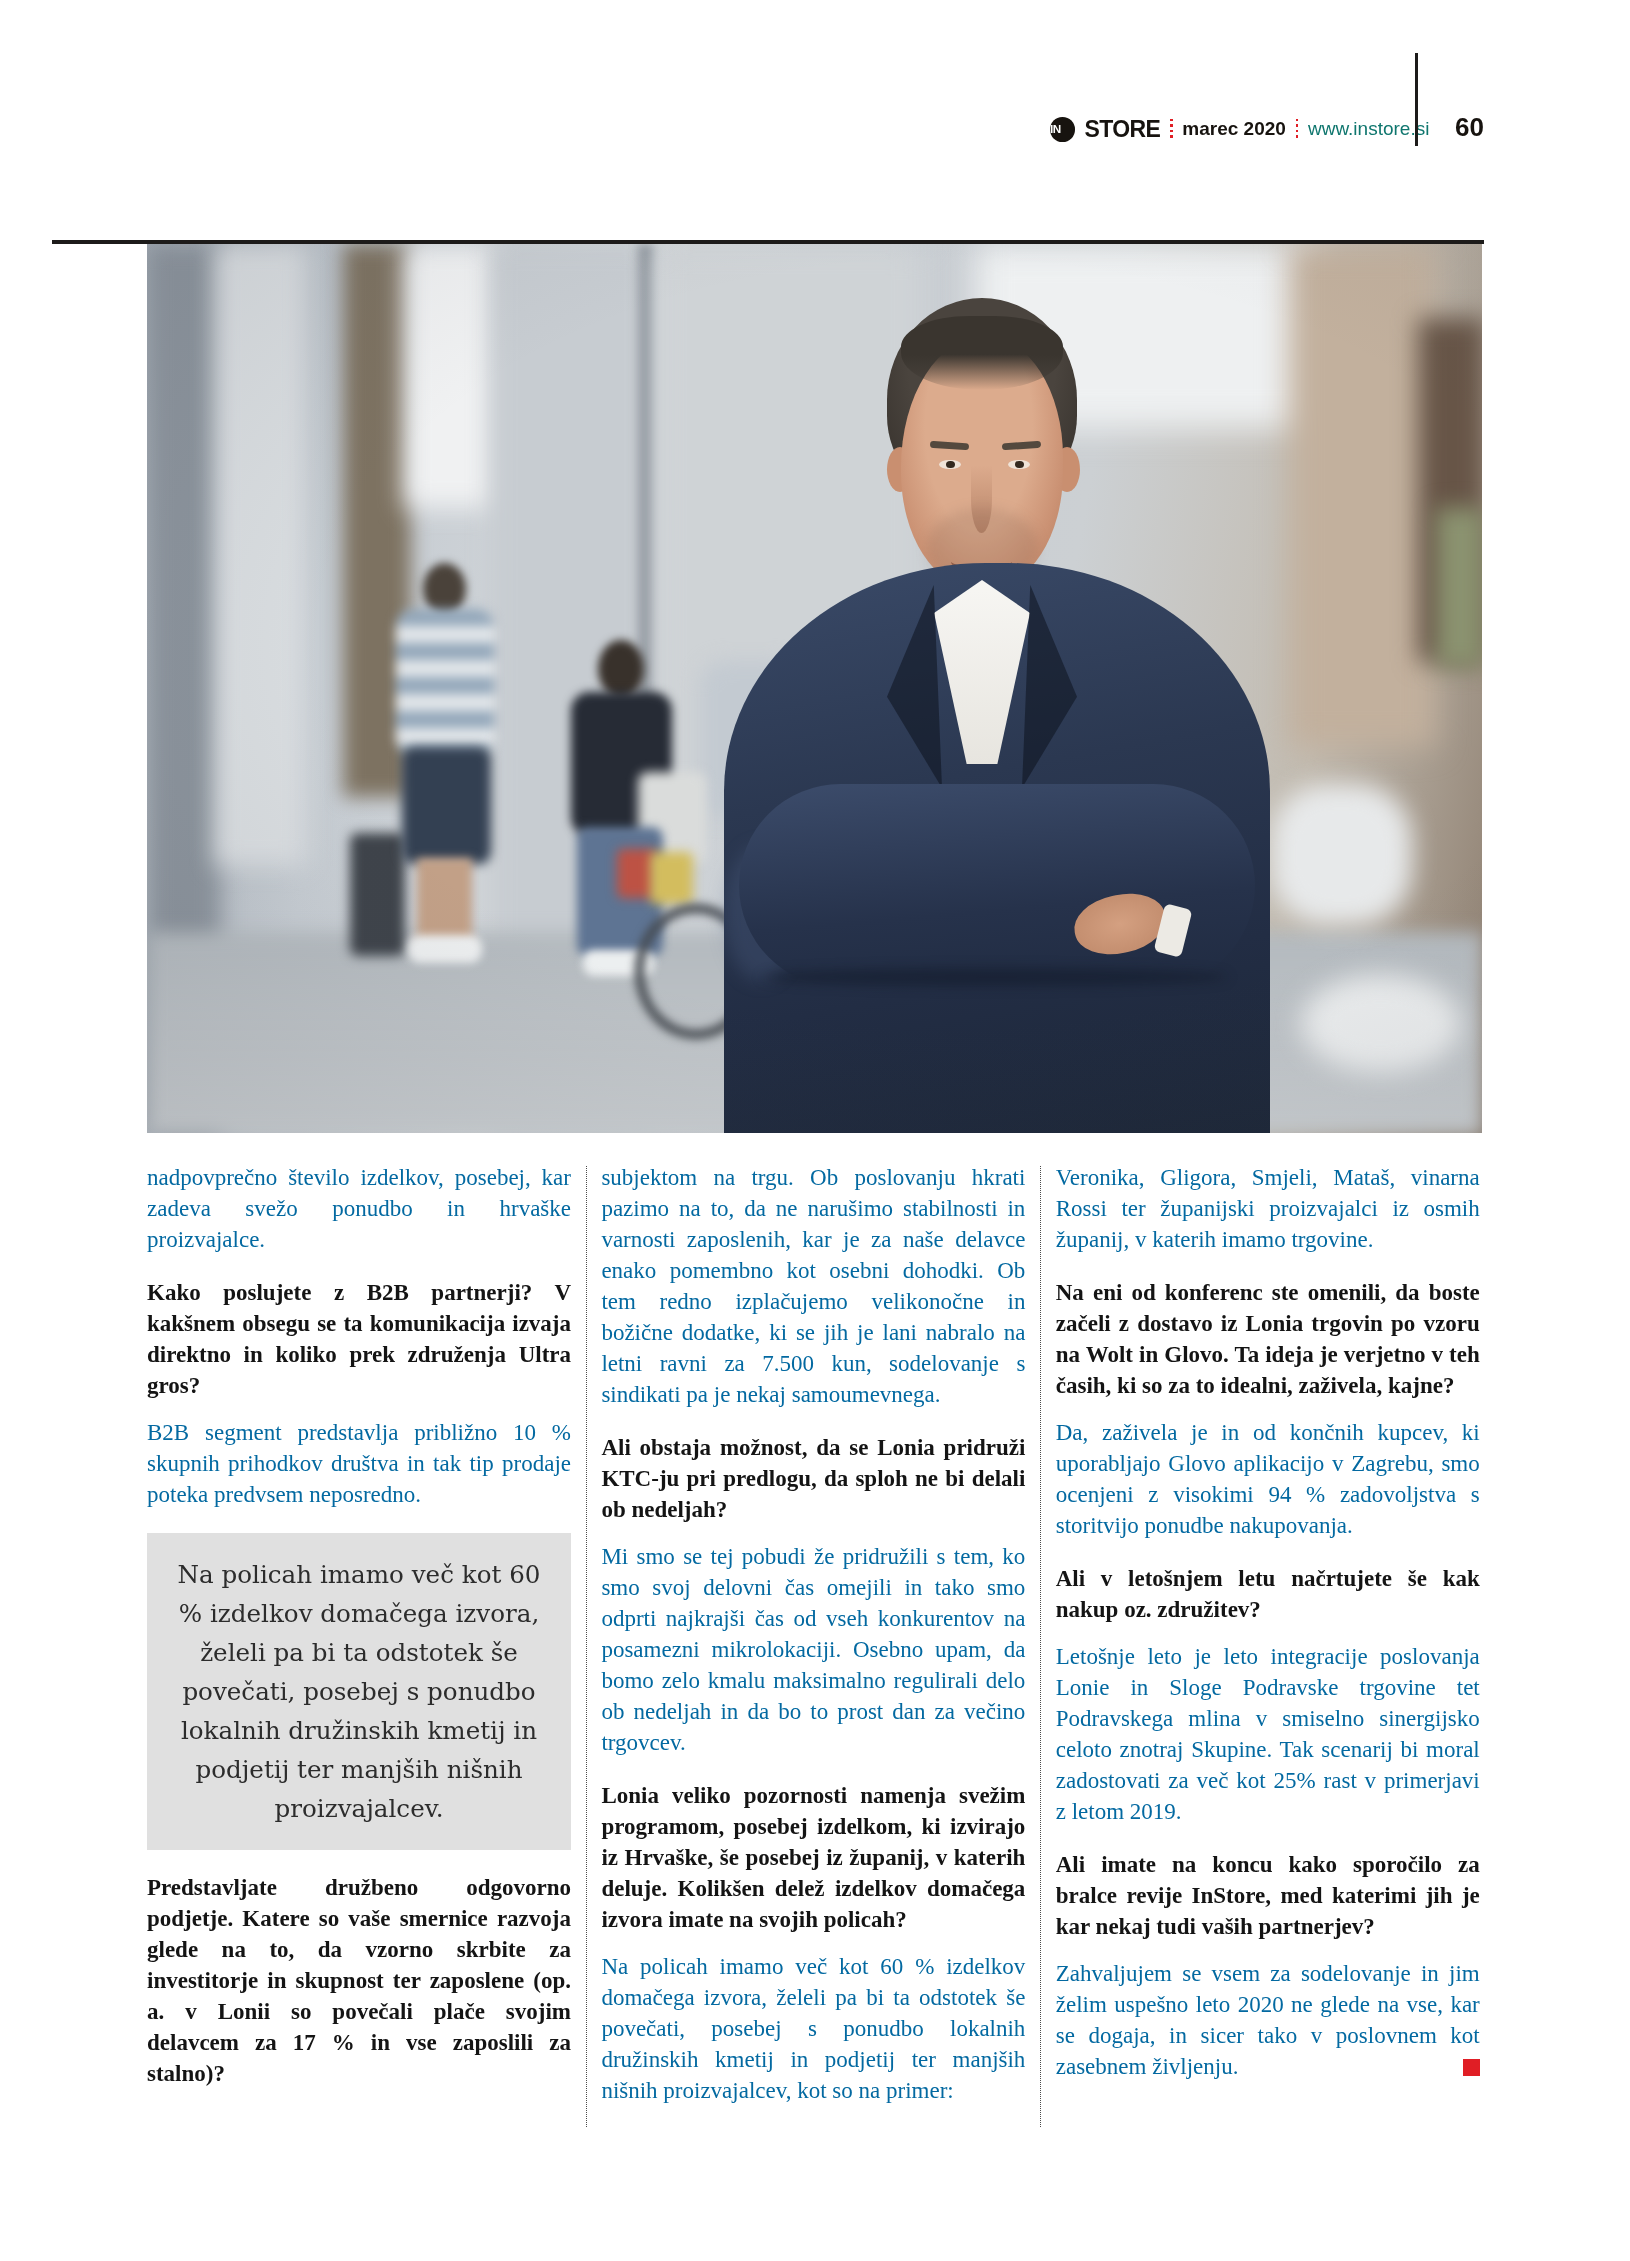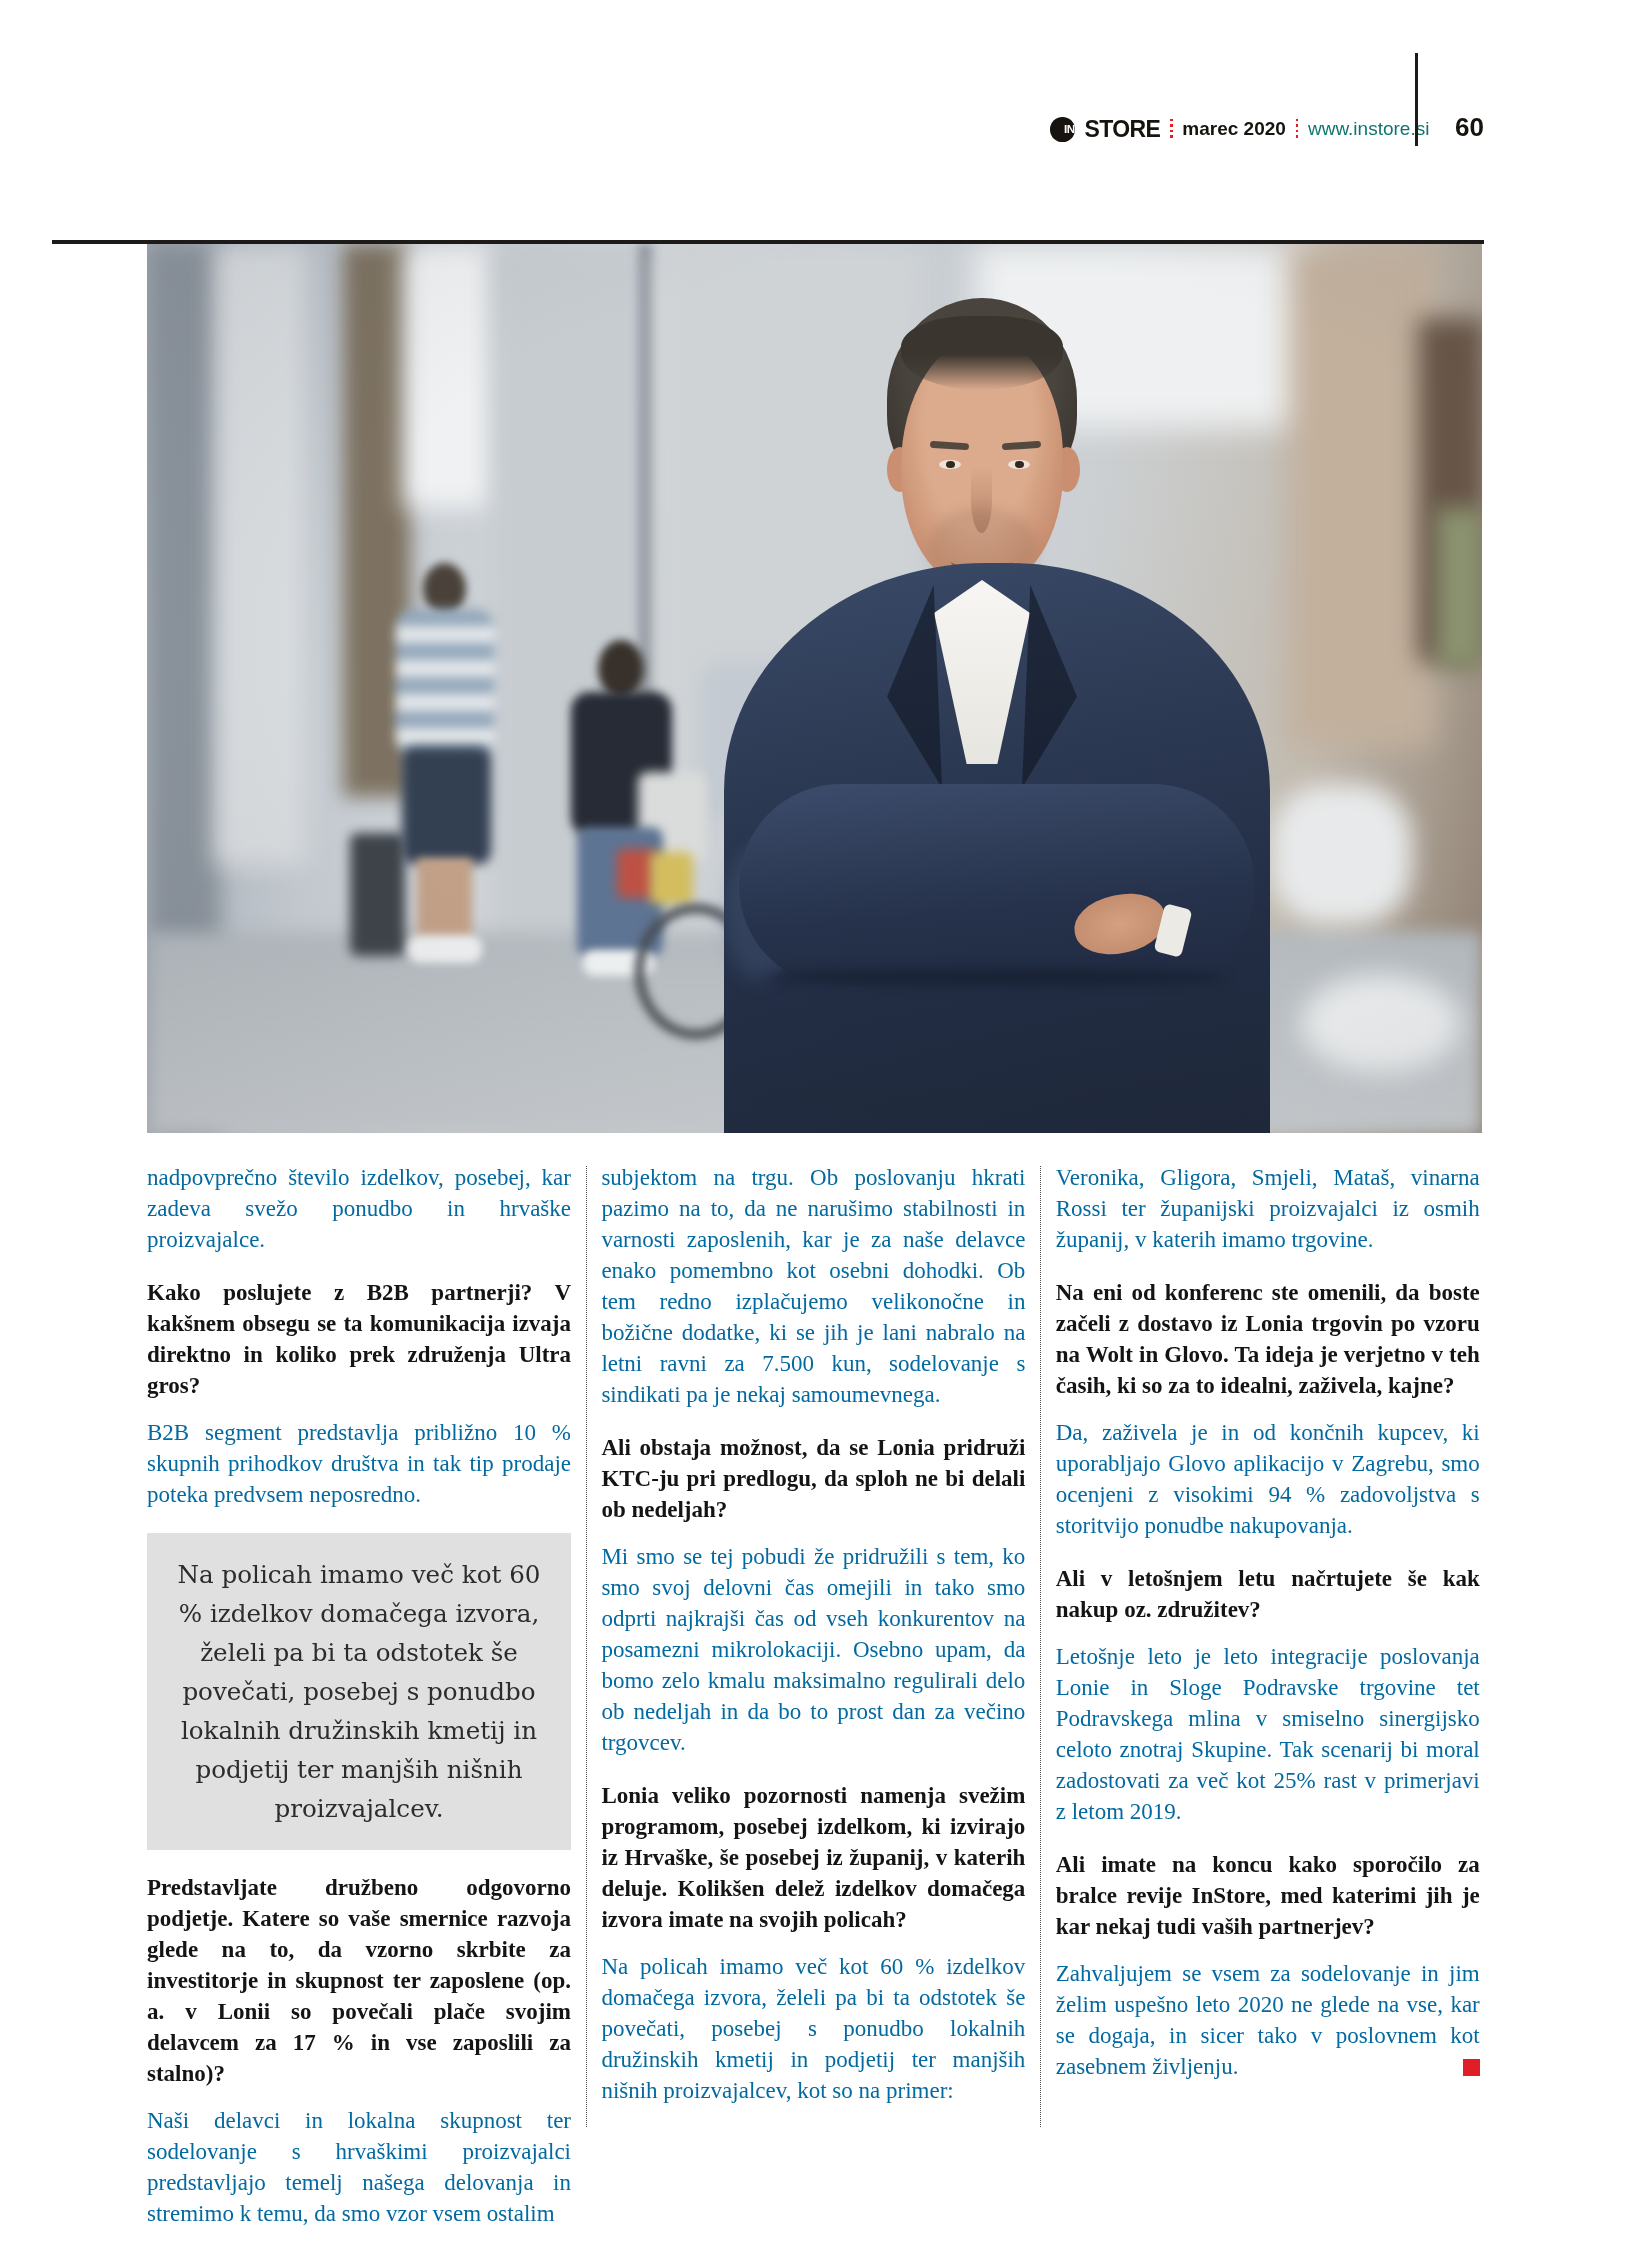--- a/index.html
+++ b/index.html
@@ -2,21 +2,21 @@
 <html style="--accent: #e01e25; --pq-bg: #e0e0e0; --rule: #1d1b1a;font-size:9.8px"><head>
 <meta charset="utf-8">
 <style>
   html,body{margin:0;padding:0;background:#ffffff;}
   .page{position:relative;width:1630px;height:2261px;background:#ffffff;overflow:hidden;
         font-family:"Liberation Serif",serif;color:#1b1b1b;}
 
   
   .header-meta{position:absolute;top:115px;left:1050px;height:29.5px;display:flex;align-items:center;gap:9.8px;}
   .logo-circle{width:24.6px;height:24.6px;border-radius:50%;background:#17130f;color:#fff;
-               font:800 11.7px/24.6px "Liberation Sans",sans-serif;text-align:right;letter-spacing:-0.6px;}
+               font:800 11.7px/24.6px "Liberation Sans",sans-serif;text-align:left;letter-spacing:-0.6px;}
   .logo-word{font:800 23px/24.6px "Liberation Sans",sans-serif;letter-spacing:-0.6px;color:#17130f;}
   .dot-sep{width:2.5px;height:22px;background-image:repeating-linear-gradient(to bottom,var(--accent) 0 2.5px,transparent 2.5px 5.5px);}
   .issue{font:700 19px/24.6px "Liberation Sans",sans-serif;color:#17130f;text-align:right;}
   .site{font:400 19px/24.6px "Liberation Sans",sans-serif;color:#0f766e;}
   .v-rule{position:absolute;left:1415px;top:53px;width:3.1px;height:93px;background:#1d1b1a;}
   .page-num{position:absolute;left:1455px;top:113px;font:800 26px/29.5px "Liberation Sans",sans-serif;color:#17130f;}
   .top-rule{position:absolute;left:52px;top:240px;width:1432px;height:3.7px;background:var(--rule);}
 
   
   .photo{position:absolute;left:147px;top:244px;width:1335px;height:889px;overflow:hidden;
@@ -176,21 +176,20 @@
   <div class="columns">
 
     <div class="col">
       <p class="body-par">nadpovprečno število izdelkov, posebej, kar zadeva svežo ponudbo in hrvaške proizvajalce.</p>
       <p class="question">Kako poslujete z B2B partnerji? V kakšnem obsegu se ta komunikacija izvaja direktno in koliko prek združenja Ultra gros?</p>
       <p class="body-par">B2B segment predstavlja približno 10 % skupnih prihodkov društva in tak tip prodaje poteka predvsem neposredno.</p>
       <div class="pullquote-box">
         <span>Na policah imamo več kot 60 % izdelkov domačega izvora, želeli pa bi ta odstotek še povečati, posebej s ponudbo lokalnih družinskih kmetij in podjetij ter manjših nišnih proizvajalcev.</span>
       </div>
       <p class="question">Predstavljate družbeno odgovorno podjetje. Katere so vaše smernice razvoja glede na to, da vzorno skrbite za investitorje in skupnost ter zaposlene (op. a. v Lonii so povečali plače svojim delavcem za 17 % in vse zaposlili za stalno)?</p>
-      <p class="body-par">Naši delavci in lokalna skupnost ter sodelovanje s hrvaškimi proizvajalci predstavljajo temelj našega delovanja in stremimo k temu, da smo vzor vsem ostalim</p>
     </div>
 
     <div class="colsep"></div>
 
     <div class="col">
       <p class="body-par">subjektom na trgu. Ob poslovanju hkrati pazimo na to, da ne narušimo stabilnosti in varnosti zaposlenih, kar je za naše delavce enako pomembno kot osebni dohodki. Ob tem redno izplačujemo velikonočne in božične dodatke, ki se jih je lani nabralo na letni ravni za 7.500 kun, sodelovanje s sindikati pa je nekaj samoumevnega.</p>
       <p class="question">Ali obstaja možnost, da se Lonia pridruži KTC-ju pri predlogu, da sploh ne bi delali ob nedeljah?</p>
       <p class="body-par">Mi smo se tej pobudi že pridružili s tem, ko smo svoj delovni čas omejili in tako smo odprti najkrajši čas od vseh konkurentov na posamezni mikrolokaciji. Osebno upam, da bomo zelo kmalu maksimalno regulirali delo ob nedeljah in da bo to prost dan za večino trgovcev.</p>
       <p class="question">Lonia veliko pozornosti namenja svežim programom, posebej izdelkom, ki izvirajo iz Hrvaške, še posebej iz županij, v katerih deluje. Kolikšen delež izdelkov domačega izvora imate na svojih policah?</p>
       <p class="body-par">Na policah imamo več kot 60 % izdelkov domačega izvora, želeli pa bi ta odstotek še povečati, posebej s ponudbo lokalnih družinskih kmetij in podjetij ter manjših nišnih proizvajalcev, kot so na primer:</p>

